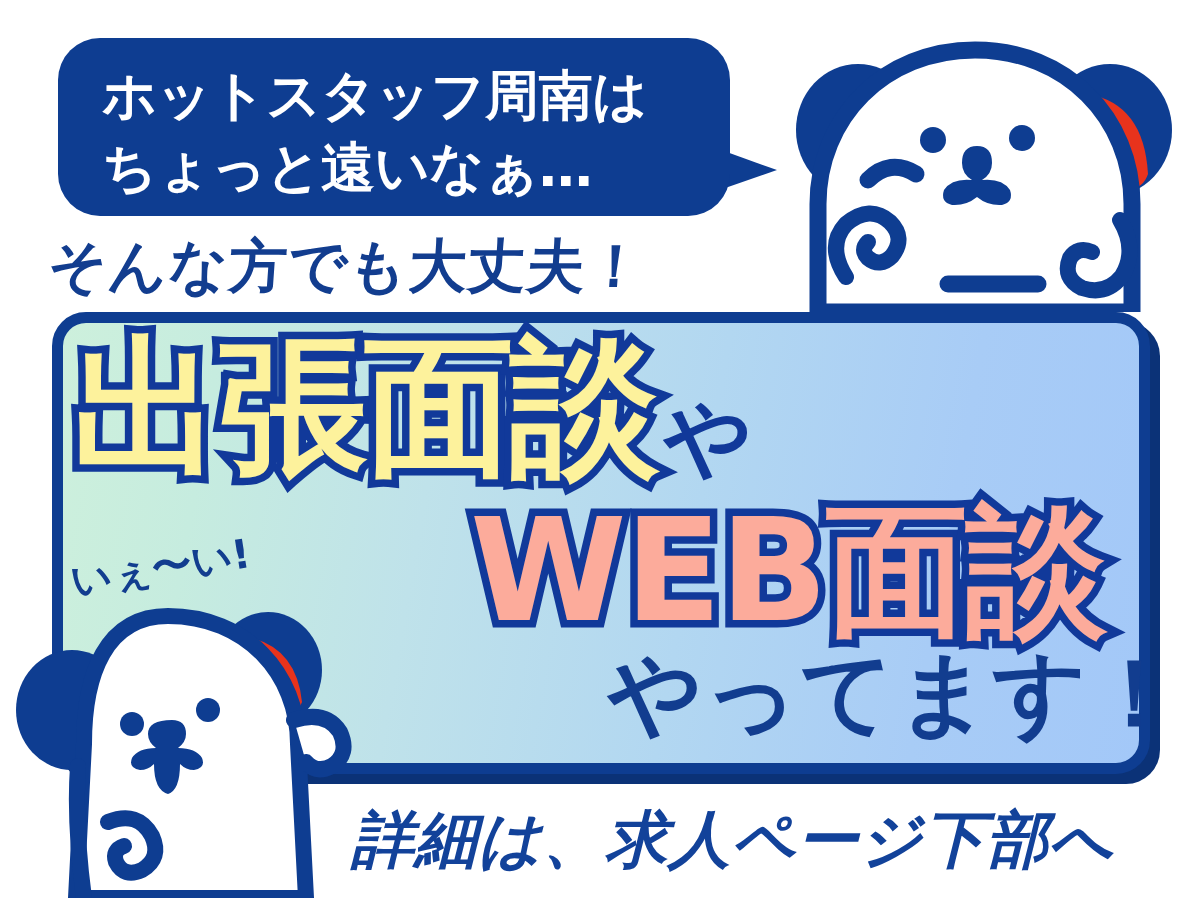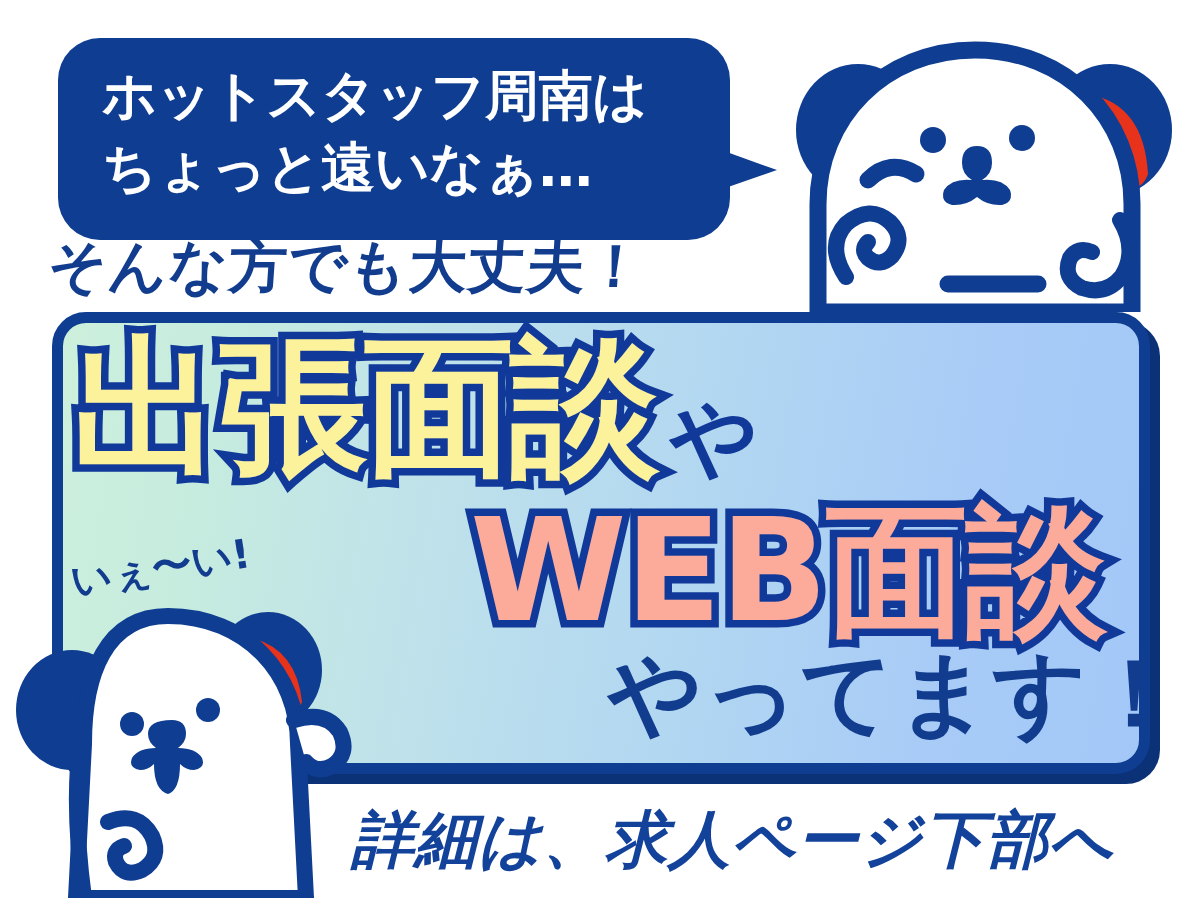--- a/index.html
+++ b/index.html
@@ -19,21 +19,21 @@
     background: #ffffff;
     overflow: hidden;
   }
 
   
   .bubble {
     position: absolute;
     left: 58px;
     top: 38px;
     width: 672px;
-    height: 202px;
+    height: 178px;
     background: #0e3d91;
     border-radius: 42px;
     z-index: 6;
   }
   .bubble-tail {
     position: absolute;
     left: 690px;
     top: 140px;
     width: 0;
     height: 0;
@@ -96,21 +96,21 @@
   }
 
   
   .panel-line1 {
     position: absolute;
     left: 72px;
     top: 332px;
     z-index: 4;
     display: flex;
     align-items: flex-end;
-    gap: 10px;
+    gap: 4px;
   }
   .kanji-yellow {
     font-size: 150px;
     font-weight: 700;
     line-height: 1;
     color: #fdf29c;
     -webkit-text-stroke: 15px #11399a;
     paint-order: stroke fill;
     letter-spacing: -4px;
   }

